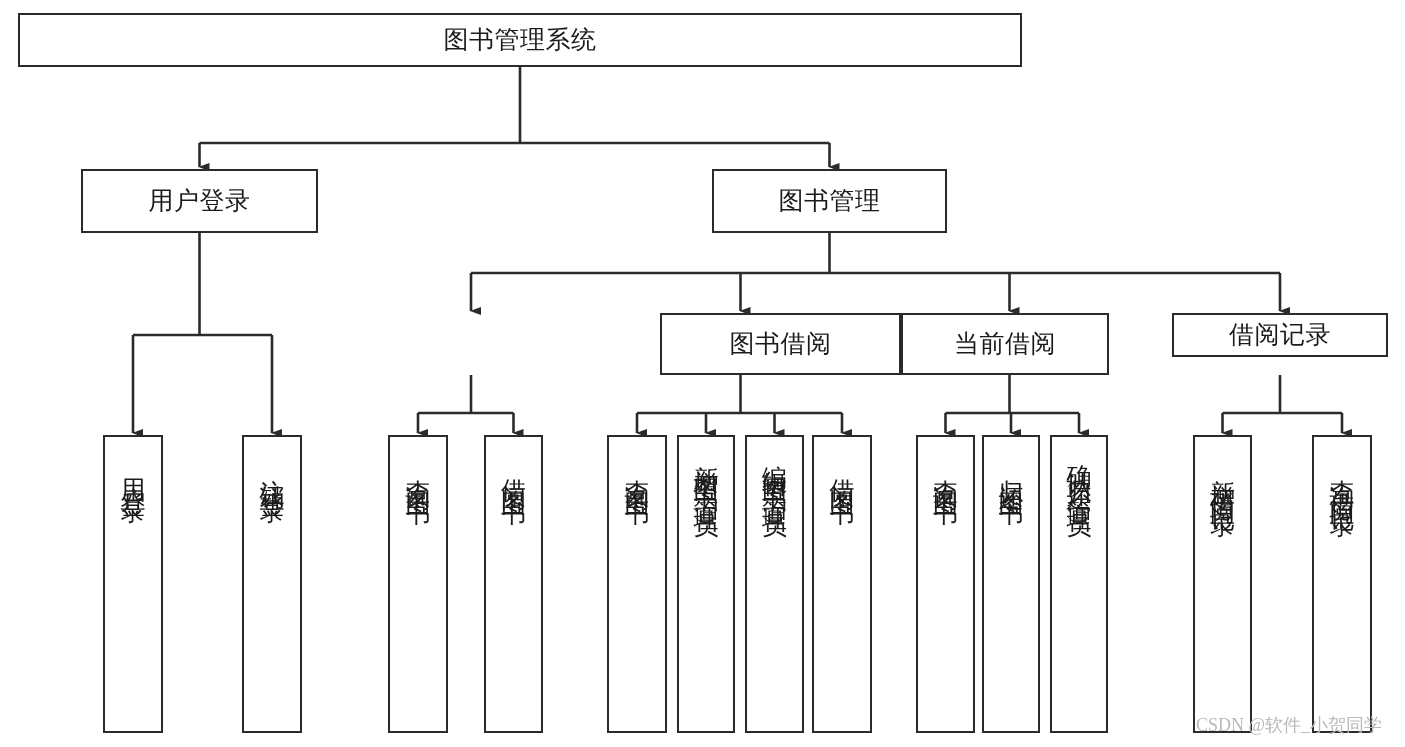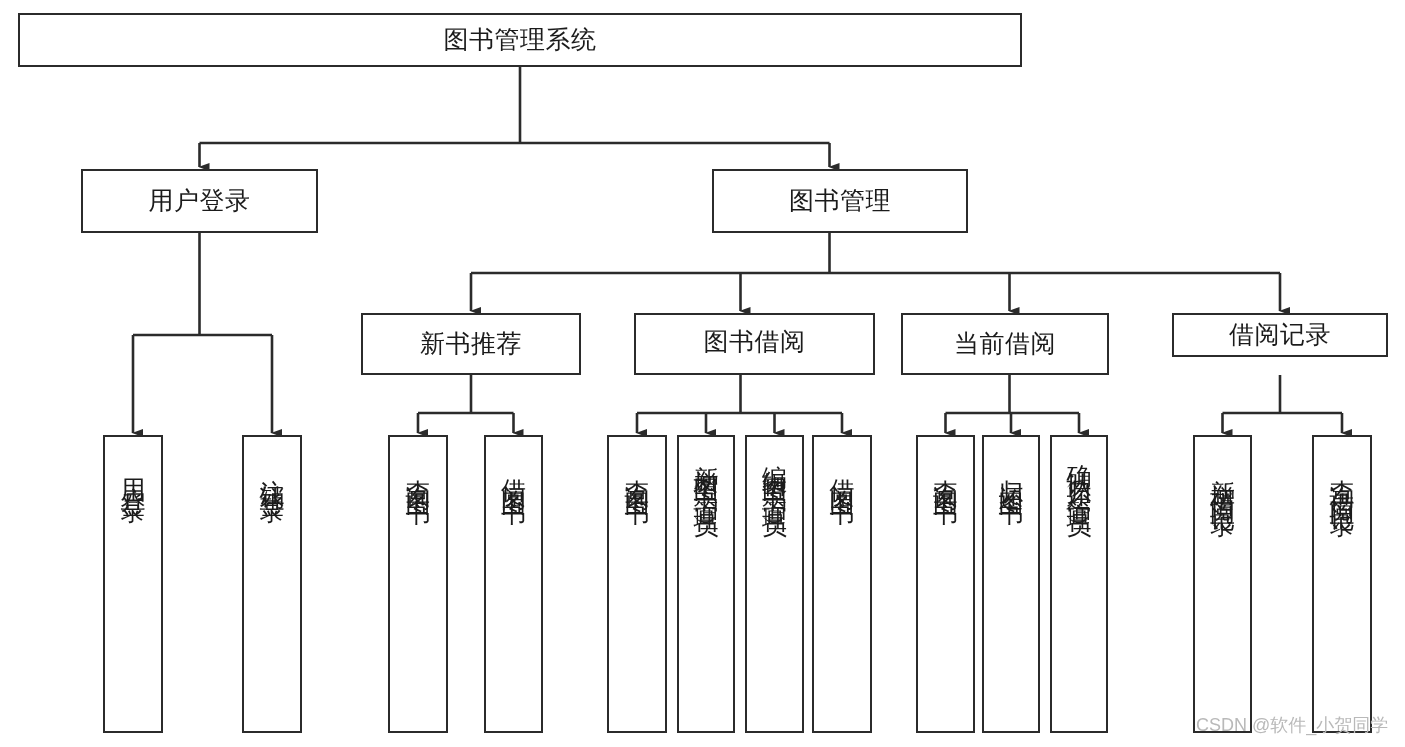--- a/index.html
+++ b/index.html
@@ -63,21 +63,21 @@
     white-space: nowrap;
   }
   #watermark {
     position: absolute;
     left: 1196px;
     top: 713px;
     font-size: 18px;
     color: #b9b9b9;
     white-space: nowrap;
     z-index: 5;
-    font-family: Liberation Sans, sans-serif;
+    font-family: Liberation Serif, serif;
   }
 </style>
 </head>
 <body>
 
 <div id="diagram-root">
 
   <svg id="edge-layer" viewBox="0 0 1405 747" width="1405" height="747" xmlns="http://www.w3.org/2000/svg">
     <defs>
       <marker id="arrowhead" markerWidth="9" markerHeight="11" refX="4" refY="10" orient="auto" markerUnits="userSpaceOnUse">
@@ -122,29 +122,26 @@
   </svg>
 
   <div class="node root horizontal" style="left:18px; top:13px; width:1004px; height:54px;">
     <span class="node-label">图书管理系统</span>
   </div>
 
   <div class="node horizontal" style="left:81px; top:169px; width:237px; height:64px;">
     <span class="node-label">用户登录</span>
   </div>
 
-  <div class="node horizontal" style="left:712px; top:169px; width:256px; height:64px;">
+  <div class="node horizontal" style="left:712px; top:169px; width:235px; height:64px;">
     <span class="node-label">图书管理</span>
   </div>
 
-  <div class="node horizontal" style="left:361px; top:313px; width:220px; height:62px;">
-    <span class="node-label">新书推荐</span>
-  </div>
-
-  <div class="node horizontal" style="left:634px; top:313px; width:241px; height:62px;font-family:Liberation Mono, monospace;">
+
+  <div class="node horizontal" style="left:660px; top:313px; width:241px; height:62px;">
     <span class="node-label">图书借阅</span>
   </div>
 
   <div class="node horizontal" style="left:901px; top:313px; width:208px; height:62px;">
     <span class="node-label">当前借阅</span>
   </div>
 
   <div class="node horizontal" style="left:1172px; top:313px; width:216px; height:44px;">
     <span class="node-label">借阅记录</span>
   </div>

